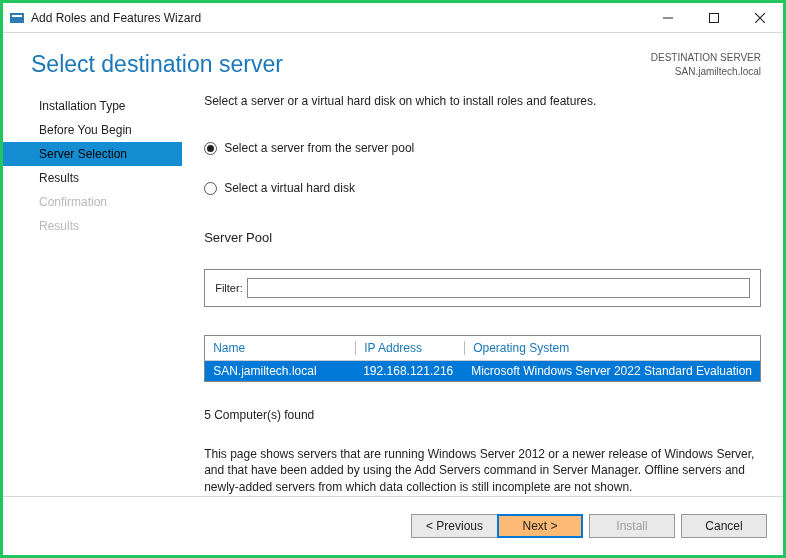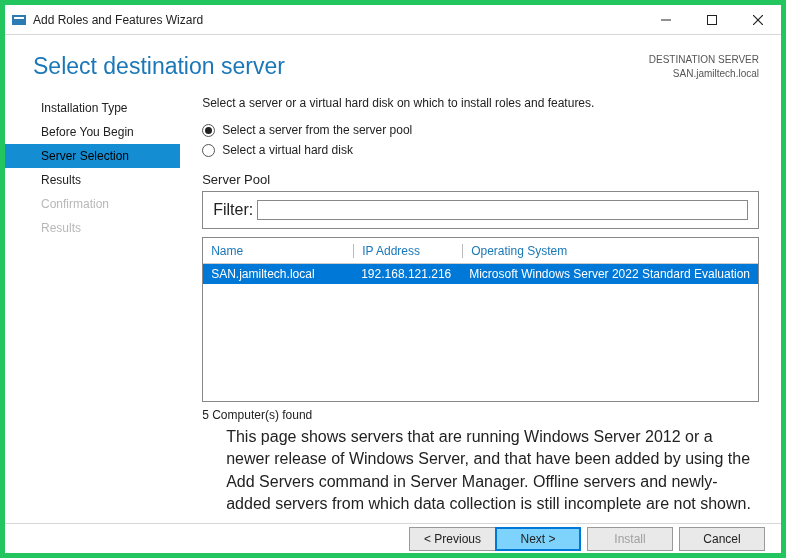--- a/index.html
+++ b/index.html
@@ -1,53 +1,53 @@
 <!DOCTYPE html>
 <html><head>
 <meta charset="utf-8">
 <style>
   * { box-sizing: border-box; margin:0; padding:0; }
   body { font-family: "Segoe UI", Tahoma, sans-serif; font-size:12px; background:#fff; color:#222; }
-  .window { width:786px; height:558px; border:5px solid #22c55e; display:flex; flex-direction:column; background:#fff; }
+  .window { width:786px; height:558px; border:3px solid #22c55e; display:flex; flex-direction:column; background:#fff; }
   .titlebar { height:30px; display:flex; align-items:center; border-bottom:1px solid #d8d8d8; padding-left:6px; }
   .titlebar .appicon { width:16px; height:16px; display:inline-flex; align-items:center; justify-content:center; margin-right:6px; }
   .titlebar .title { flex:1; font-size:12px; }
   .titlebar .winbtn { width:46px; height:30px; display:flex; align-items:center; justify-content:center; }
   .header { display:flex; align-items:flex-start; padding:18px 22px 12px 28px; }
   .header h1 { color:#1a77b8; font-weight:300; font-size:23px; flex:1; }
   .header .dest { text-align:right; font-size:10px; color:#555; line-height:1.35; }
   .body { flex:1; display:flex; overflow:hidden; padding:0 0 0 0; }
   .sidebar { width:190px; padding:4px 0 0 0; }
   .step { padding:5px 8px 5px 36px; font-size:12px; color:#222; cursor:default; }
   .step.active { background:#148dd3; color:#000000; }
   .step.disabled { color:#b8b8b8; }
-  .main { flex:1; padding:0 22px 0 22px; display:flex; flex-direction:column; }
+  .main { flex:1; padding:0 22px 0 22px; display:flex; flex-direction:column;gap:20px; }
   .intro { font-size:12px; margin:4px 0 10px 0; }
   .radio-row { display:flex; align-items:center; margin:3px 0; }
   .radio-row .radio { width:13px; height:13px; border:1px solid #555; border-radius:50%; margin-right:7px; position:relative; }
   .radio-row .radio.selected::after { content:""; position:absolute; width:7px; height:7px; background:#222; border-radius:50%; top:2px; left:2px; }
   .section-label { font-size:13px; color:#222; margin:12px 0 4px 0; }
   .filterbox { border:1px solid #888; padding:8px 10px; display:flex; align-items:center; margin-bottom:8px; }
-  .filterbox label { font-size:16px; margin-right:4px; }
+  .filterbox label { font-size:11px; margin-right:4px; }
   .filterbox input { flex:1; border:1px solid #888; height:20px; font-size:12px; padding:0 4px; }
   .table-wrap { border:1px solid #888; height:165px; overflow:hidden; display:flex; flex-direction:column; }
   .thead { display:flex; align-items:center; height:26px; font-size:12px; color:#1a77b8; border-bottom:1px solid #ccc; }
   .thead .th { padding:0 8px; }
   .thead .sep { width:1px; height:14px; background:#bbb; }
   .c-name { width:150px; }
   .c-ip { width:108px; }
   .c-os { flex:1; }
   .trow { display:flex; align-items:center; height:20px; font-size:12px; background:#0078d7; color:#fff; }
   .trow .td { padding:0 8px; white-space:nowrap; overflow:hidden; }
   .count { font-size:12px; margin:6px 0 4px 0; }
-  .desc { font-size:16px; line-height:1.4; color:#222;margin-left:24px; }
-  .footer { height:30px; border-top:1px solid #d8d8d8; display:flex; align-items:center; justify-content:flex-end; padding:0 16px; gap:6px; }
+  .desc { font-size:12px; line-height:1.4; color:#222; }
+  .footer { height:59px; border-top:1px solid #d8d8d8; display:flex; align-items:center; justify-content:flex-end; padding:0 16px; gap:6px; }
   .btn { min-width:86px; height:24px; border:1px solid #999; background:#e9e9e9; font-size:12px; display:flex; align-items:center; justify-content:center; }
   .btn.pair-left { border-right:none; }
-  .btn.primary { border:2px solid #0078d7; background:#7dd3fc; }
+  .btn.primary { border:2px solid #0078d7; background:#fdba74; }
   .btn.disabled { color:#a0a0a0; }
   .pair { display:flex; }
 </style>
 </head>
 <body>
 
 <div class="window">
 
   <div class="titlebar">
     <span class="appicon">

